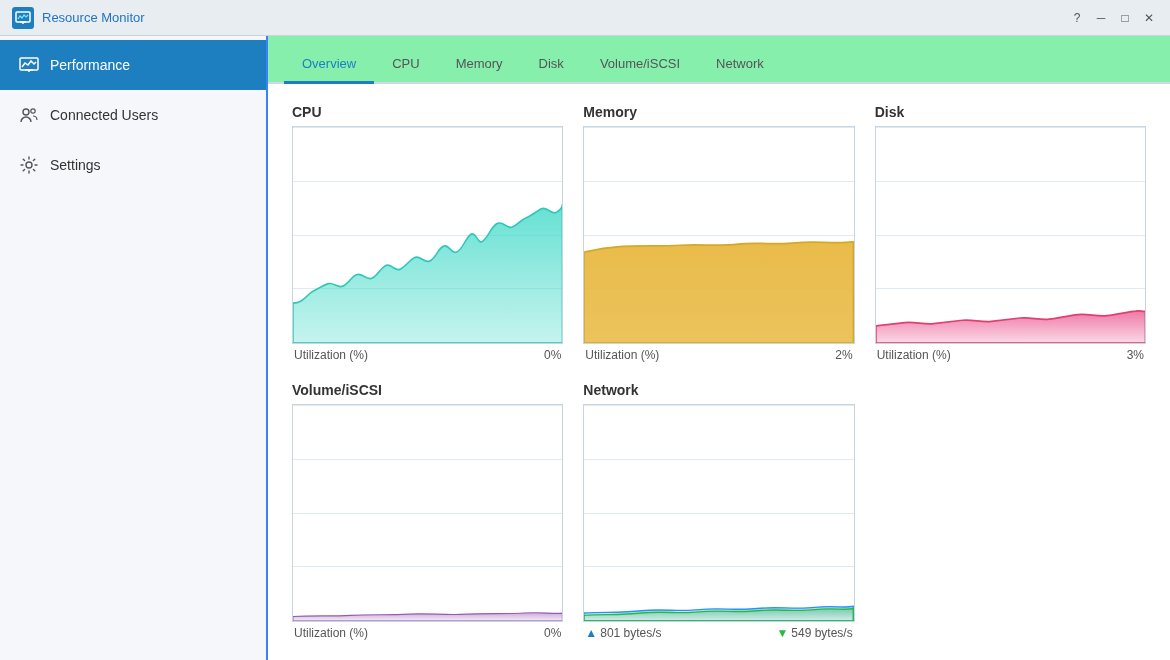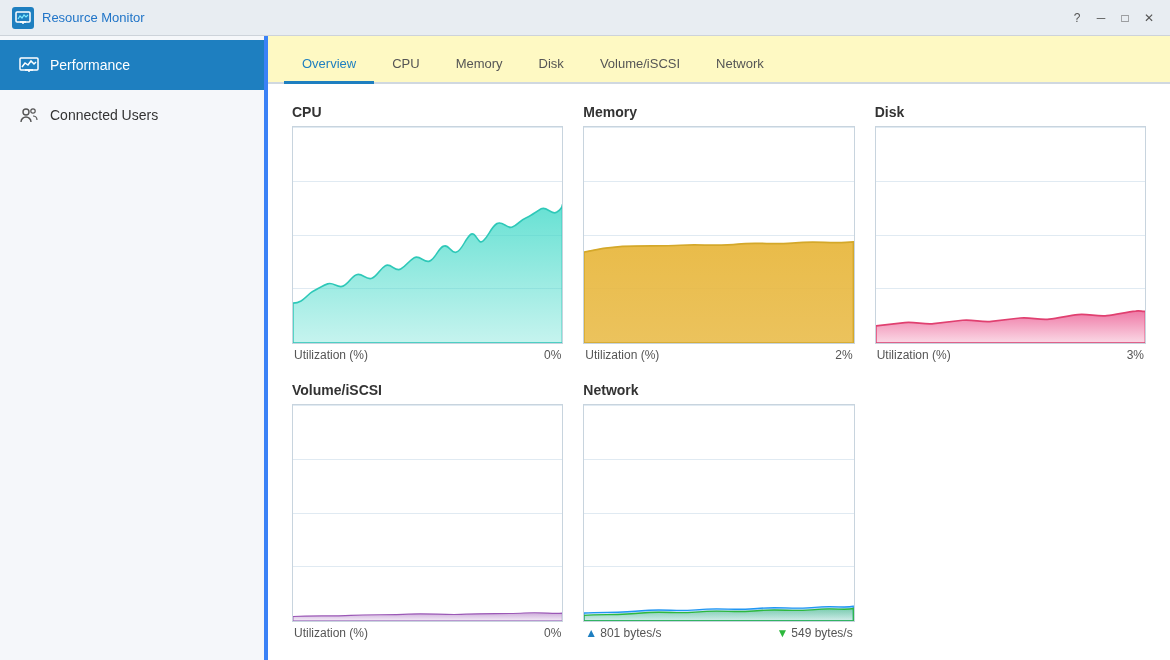--- a/index.html
+++ b/index.html
@@ -20,21 +20,21 @@
     .app-icon svg { width: 16px; height: 16px; }
     .title-text { font-size: 13px; color: #2175c8; font-weight: 500; }
     .title-bar-controls { display: flex; gap: 6px; }
     .ctrl-btn { width: 18px; height: 18px; display: flex; align-items: center; justify-content: center; font-size: 12px; color: #555; cursor: pointer; }
 
     .main-layout { display: flex; flex: 1; overflow: hidden; }
 
     .sidebar {
       width: 268px;
       background: #f5f7fa;
-      border-right: 4px solid #3b82f6;
+      border-right: 2px solid #3b82f6;
       flex-shrink: 0;
       padding-top: 4px;
     }
     .sidebar-item {
       display: flex;
       align-items: center;
       gap: 10px;
       padding: 14px 18px;
       cursor: pointer;
       font-size: 14px;
@@ -47,21 +47,21 @@
     .sidebar-item .icon { width: 22px; height: 22px; display: flex; align-items: center; justify-content: center; flex-shrink: 0; }
     .sidebar-item .icon svg { width: 20px; height: 20px; }
 
     .content-area { flex: 1; display: flex; flex-direction: column; overflow: hidden; background: #fff; }
 
     .tabs-bar {
       display: flex;
       align-items: flex-end;
       padding: 0 16px;
       border-bottom: 2px solid #d0d8e0;
-      background: #fef9c3;
+      background: #86efac;
       height: 48px;
       flex-shrink: 0;
     }
     .tab {
       padding: 10px 18px;
       font-size: 13px;
       color: #555;
       cursor: pointer;
       border-bottom: 3px solid transparent;
       margin-bottom: -2px;
@@ -162,20 +162,29 @@
       <div class="icon">
         <svg viewBox="0 0 20 20" fill="none">
           <circle cx="7" cy="7" r="3" stroke="#555" stroke-width="1.4" fill="none"></circle>
           <path d="M2 17c0-3 2.5-5 5-5s5 2 5 5" stroke="#555" stroke-width="1.4" fill="none"></path>
           <circle cx="14" cy="6" r="2.2" stroke="#555" stroke-width="1.2" fill="none"></circle>
           <path d="M14 11c2 0 4 1.5 4 4" stroke="#555" stroke-width="1.2" fill="none"></path>
         </svg>
       </div>
       <span>Connected Users</span>
     </div>
+    <div class="sidebar-item">
+      <div class="icon">
+        <svg viewBox="0 0 20 20" fill="none">
+          <circle cx="10" cy="10" r="3" stroke="#555" stroke-width="1.4" fill="none"></circle>
+          <path d="M10 2v2M10 16v2M2 10h2M16 10h2M4.2 4.2l1.4 1.4M14.4 14.4l1.4 1.4M4.2 15.8l1.4-1.4M14.4 5.6l1.4-1.4" stroke="#555" stroke-width="1.4" stroke-linecap="round"></path>
+        </svg>
+      </div>
+      <span>Settings</span>
+    </div>
   </div>
 
   <div class="content-area">
 
     <div class="tabs-bar">
       <div class="tab active">Overview</div>
       <div class="tab">CPU</div>
       <div class="tab">Memory</div>
       <div class="tab">Disk</div>
       <div class="tab">Volume/iSCSI</div>

